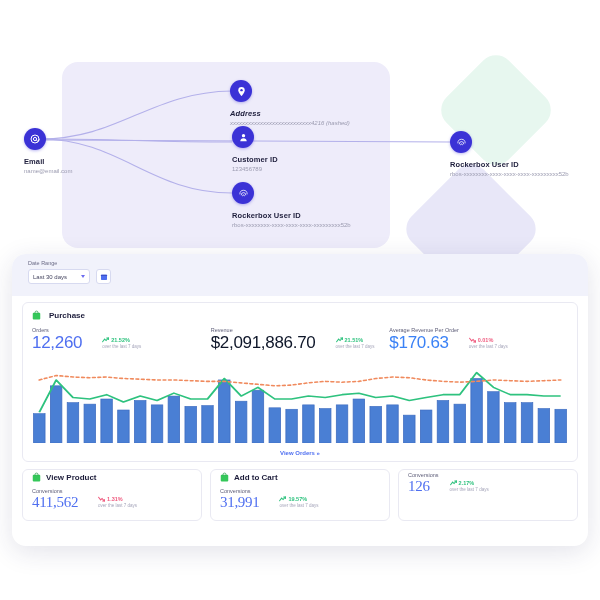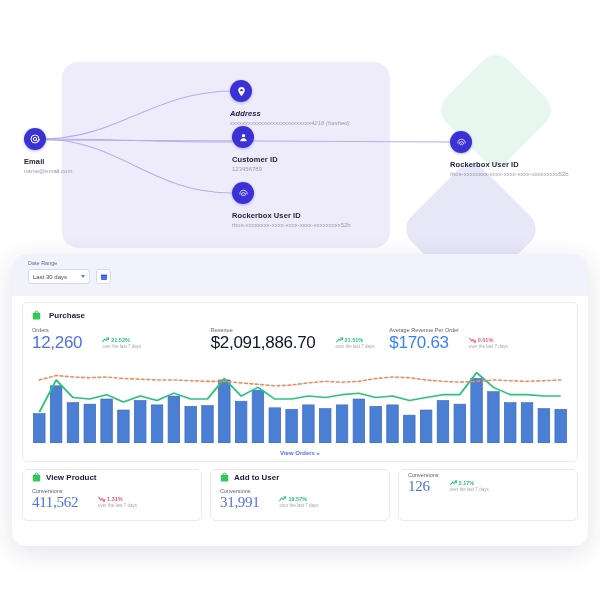--- a/index.html
+++ b/index.html
@@ -368,21 +368,21 @@
           </div>
         </div>
       </div>
 
       <div class="sub-card">
         <div class="sub-head">
           <svg class="bag-icon" viewBox="0 0 24 26">
             <rect x="2" y="7" width="20" height="18" rx="2.5" fill="#34c759"></rect>
             <path d="M8 9V6.5a4 4 0 0 1 8 0V9" fill="none" stroke="#2a9d4a" stroke-width="2"></path>
           </svg>
-          <span class="sub-title">Add to User</span>
+          <span class="sub-title">Add to Cart</span>
         </div>
         <div class="sub-metric-label">Conversions</div>
         <div class="metric-row">
           <div class="sub-value">31,991</div>
           <div class="delta">
             <div class="delta-top up">
               <svg width="7" height="6" viewBox="0 0 12 10" fill="none" stroke="#2ec27e" stroke-width="1.8" stroke-linecap="round">
                 <path d="M1 8 L4.5 3.5 L7 6 L11 1.5"></path>
                   <path d="M8 1.5 L11 1.5 L11 4"></path>
               </svg>

